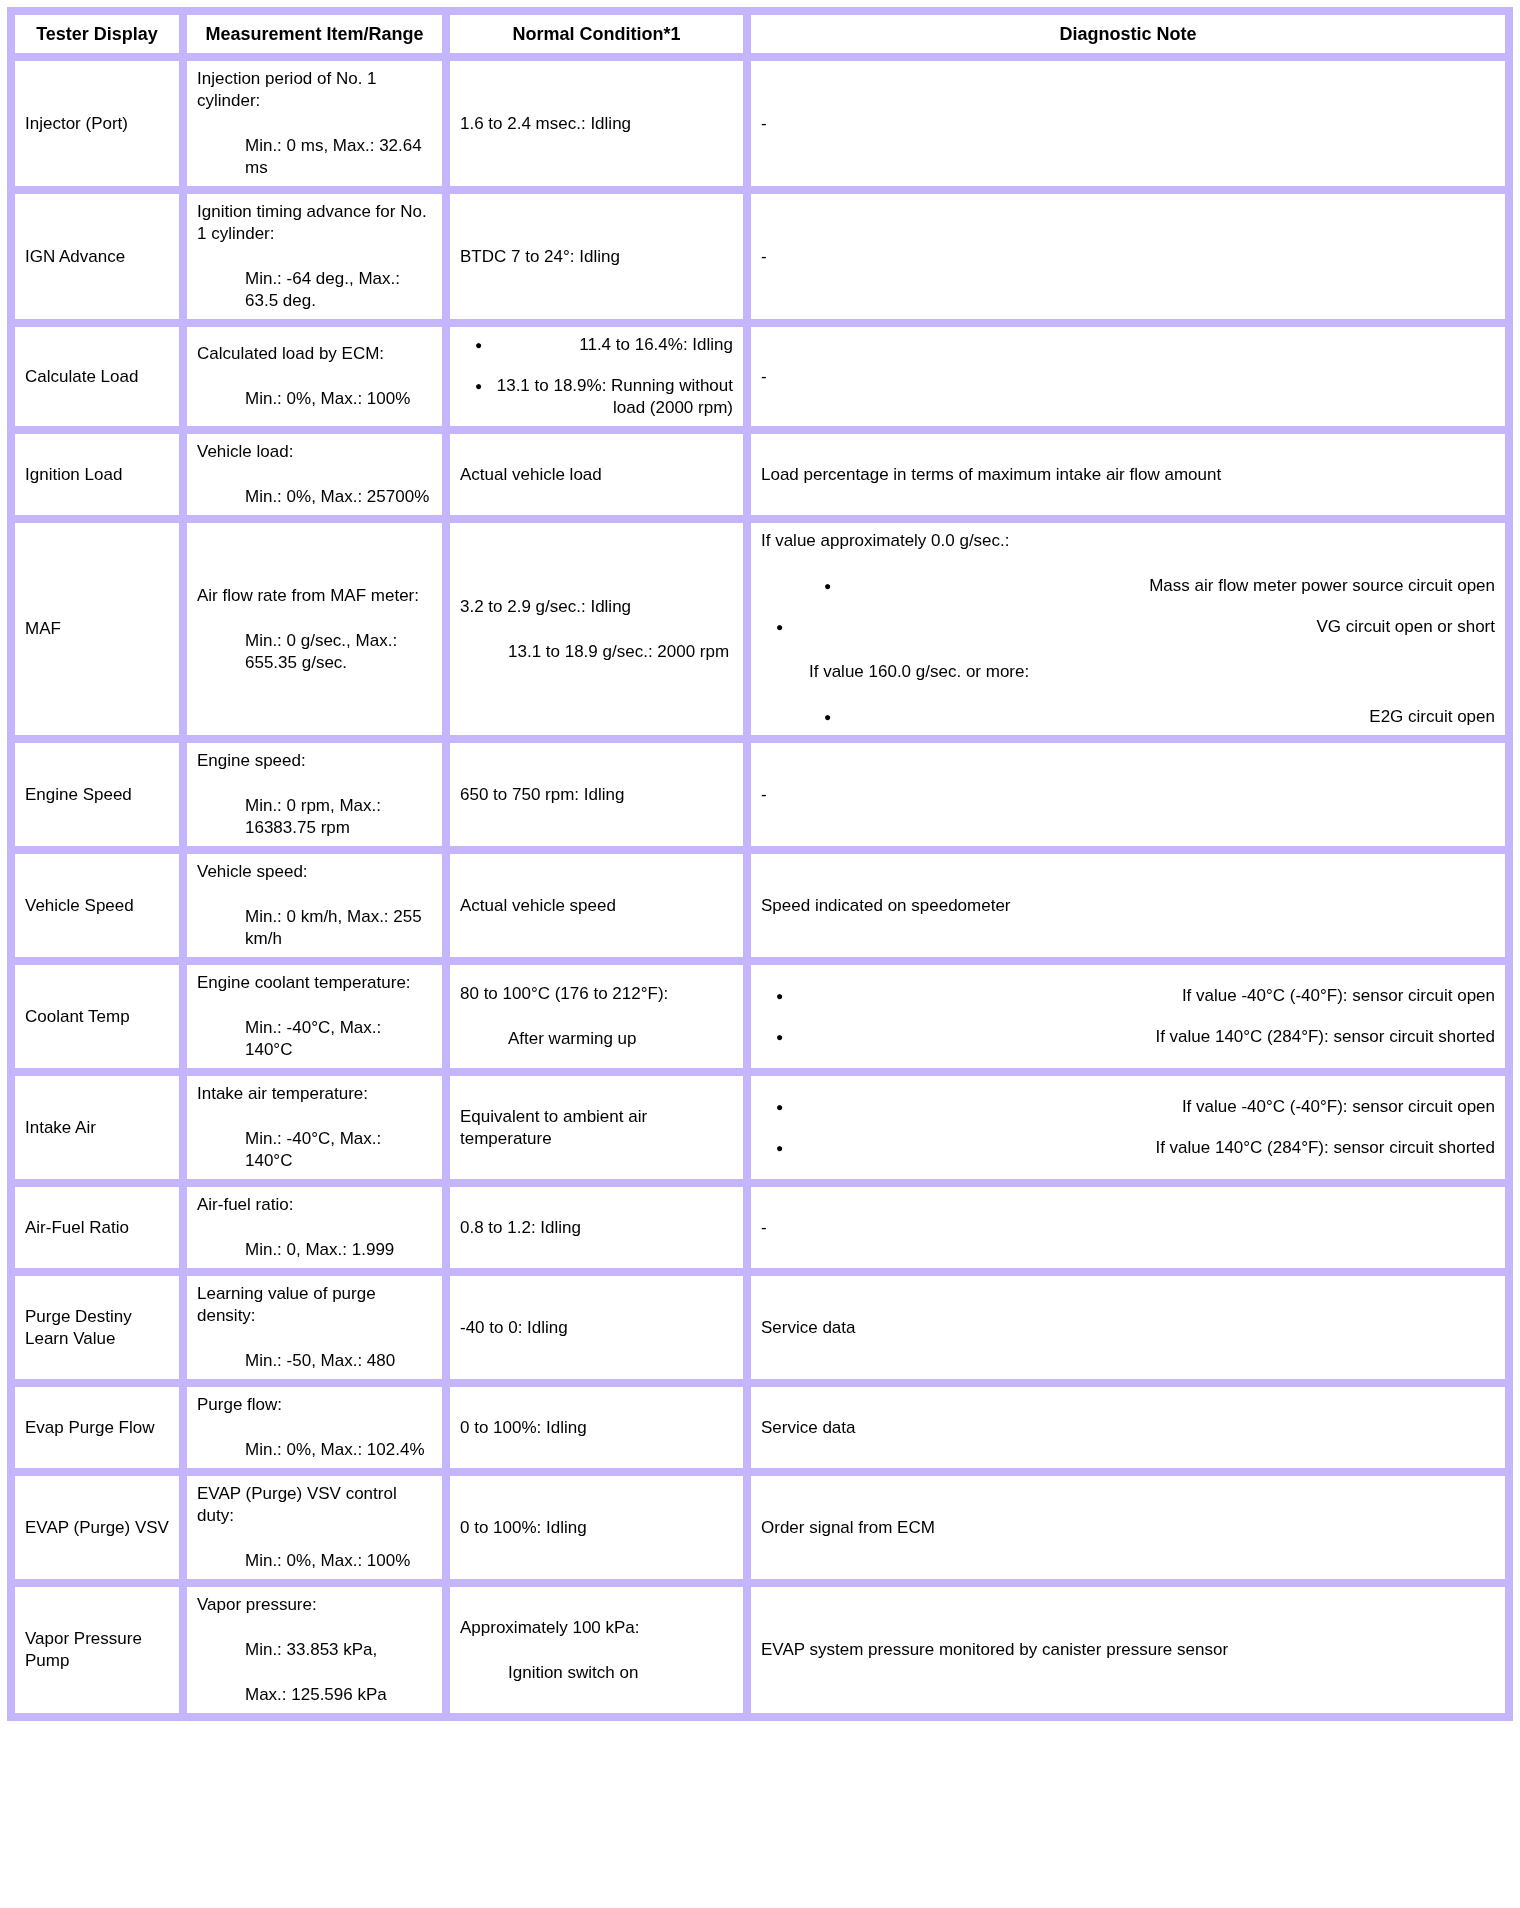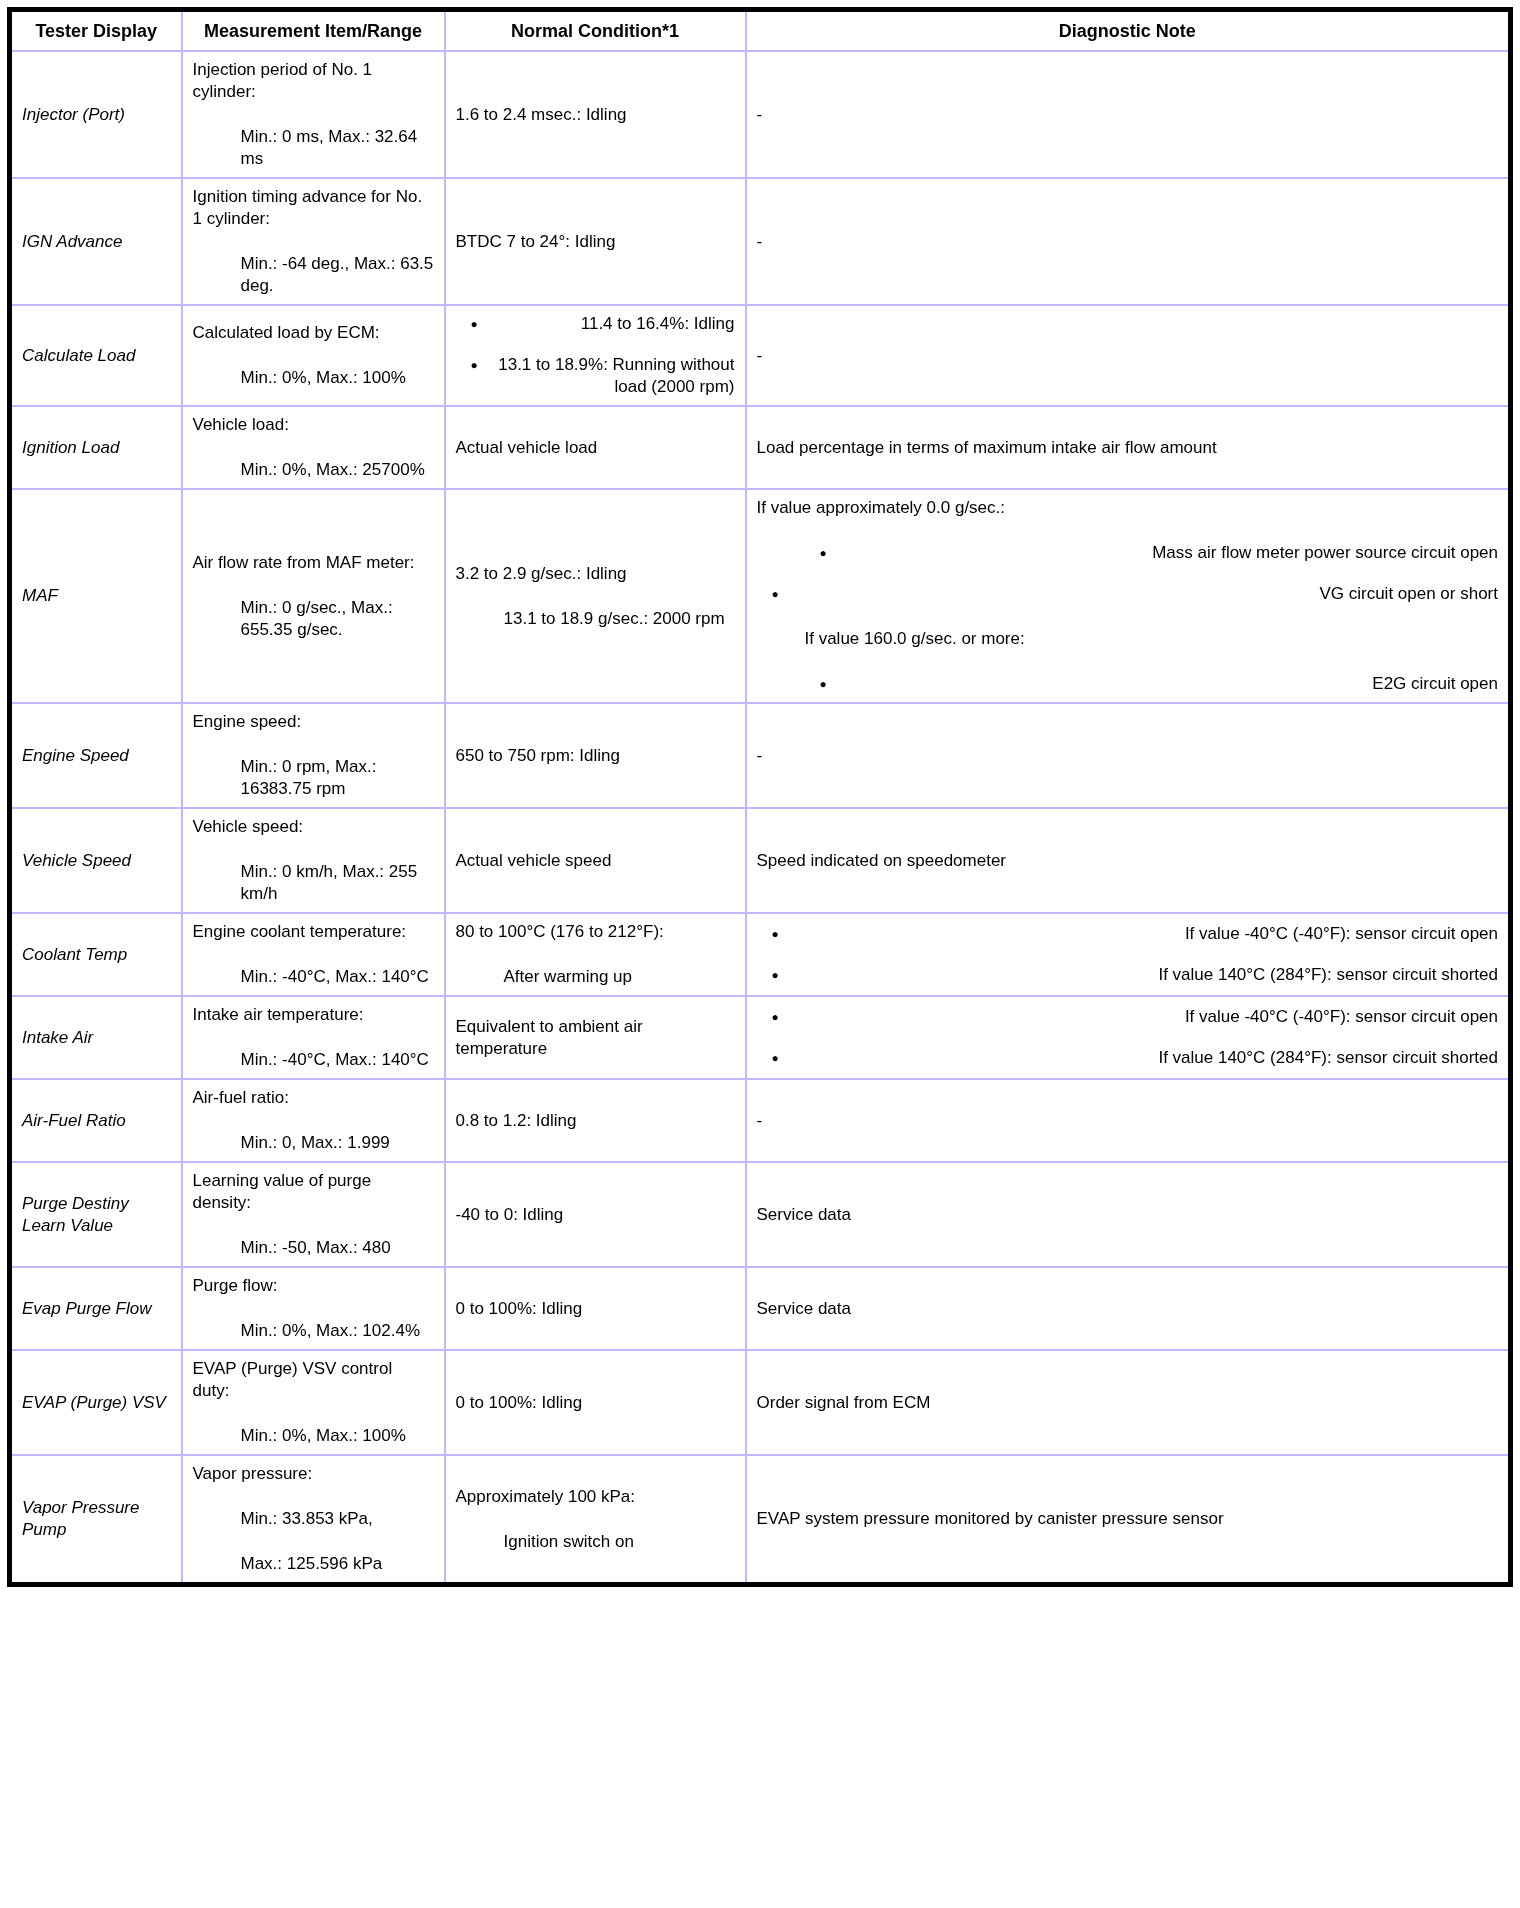--- a/index.html
+++ b/index.html
@@ -15,34 +15,34 @@
     padding: 7px;
     background: #ffffff;
   }
   table.data-table {
     border-collapse: collapse;
     width: 100%;
     table-layout: fixed;
     border: 5px solid #000000;
   }
   th, td {
-    border: 2px solid #c4b5fd;
+    border: 8px solid #c4b5fd;
     padding: 7px 10px;
     vertical-align: middle;
     font-size: 17px;
     line-height: 22px;
     word-wrap: break-word;
   }
   th {
     font-weight: bold;
     text-align: center;
     font-size: 18px;
     padding: 8px 6px;
   }
-  td.col-tester { padding-right: 6px; font-style: italic; }
+  td.col-tester { padding-right: 6px; }
   td .para + .para,
   td .para + .bullet,
   td .bullet + .para { margin-top: 23px; margin-left: 48px; }
   td .bullet + .bullet { margin-top: 19px; }
   .bullet {
     display: flex;
     align-items: flex-start;
     padding-left: 15px;
   }
   .bullet .dot {

